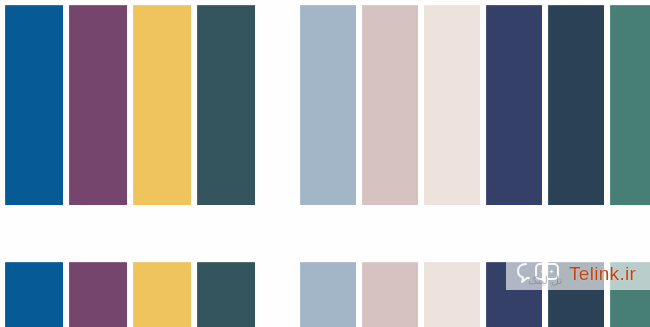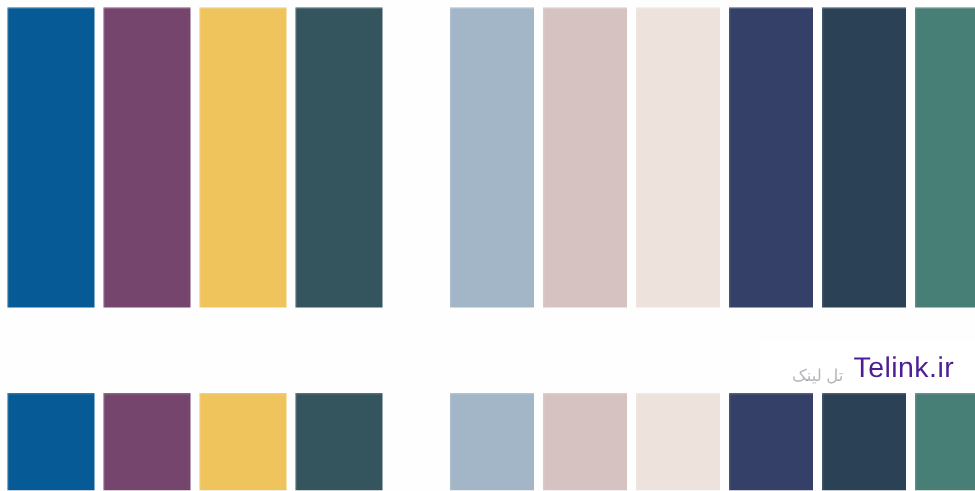--- a/index.html
+++ b/index.html
@@ -59,21 +59,21 @@
   #watermark .wm-logo {
     flex: 0 0 auto;
     width: 46px;
     height: 24px;
     position: relative;
   }
   #watermark .wm-text {
     font-family: "Liberation Sans", sans-serif;
     font-size: 19px;
     letter-spacing: 0.3px;
-    color: #4c1d95;
+    color: #c2410c;
     text-shadow: 0 0 1px rgba(255,255,255,0.85);
     white-space: nowrap;
     line-height: 1;
   }
   #watermark .wm-sub {
     position: absolute;
     left: 12px;
     bottom: -2px;
     font-size: 11px;
     color: rgba(120,120,130,0.55);
@@ -109,21 +109,21 @@
     </div>
   <div class="swatch-group" id="bottom-right-group" style="left: 300px; top: 262px; height: 65px; gap: 6px;">
       <div class="swatch" title="#a3b6c7" style="width: 56px; height: 100%; background: rgb(163, 182, 199);"></div>
       <div class="swatch" title="#d6c3c1" style="width: 56px; height: 100%; background: rgb(214, 195, 193);"></div>
       <div class="swatch" title="#ede3dc" style="width: 56px; height: 100%; background: rgb(237, 227, 220);"></div>
       <div class="swatch" title="#344068" style="width: 56px; height: 100%; background: rgb(52, 64, 104);"></div>
       <div class="swatch" title="#2b4156" style="width: 56px; height: 100%; background: rgb(43, 65, 86);"></div>
       <div class="swatch" title="#477f76" style="width: 56px; height: 100%; background: rgb(71, 127, 118);"></div>
     </div>
 
-  <div id="watermark" style="left: 506px; top: 227px; width: 144px; height: 34px; align-items: flex-end;">
+  <div id="watermark" style="left: 506px; top: 256px; width: 144px; height: 34px;">
     <span class="wm-logo">
       <svg width="46" height="24" viewBox="0 0 46 24" aria-hidden="true">
         <path d="M10 3 C5 3 2 6 2 10 C2 13 4 15.5 7 16.5 L6 21 L11 16.9 C11.6 17 12.3 17 13 17" fill="none" stroke="rgba(255,255,255,0.9)" stroke-width="2" stroke-linecap="round" stroke-linejoin="round"></path>
         <rect x="20" y="3" width="22" height="15" rx="4" ry="4" fill="none" stroke="rgba(255,255,255,0.9)" stroke-width="2"></rect>
         <circle cx="26.5" cy="10.5" r="1.3" fill="rgba(255,255,255,0.9)"></circle>
         <circle cx="31" cy="10.5" r="1.3" fill="rgba(255,255,255,0.9)"></circle>
         <circle cx="35.5" cy="10.5" r="1.3" fill="rgba(255,255,255,0.9)"></circle>
       </svg>
       <span class="wm-sub">تل لینک</span>
     </span>

